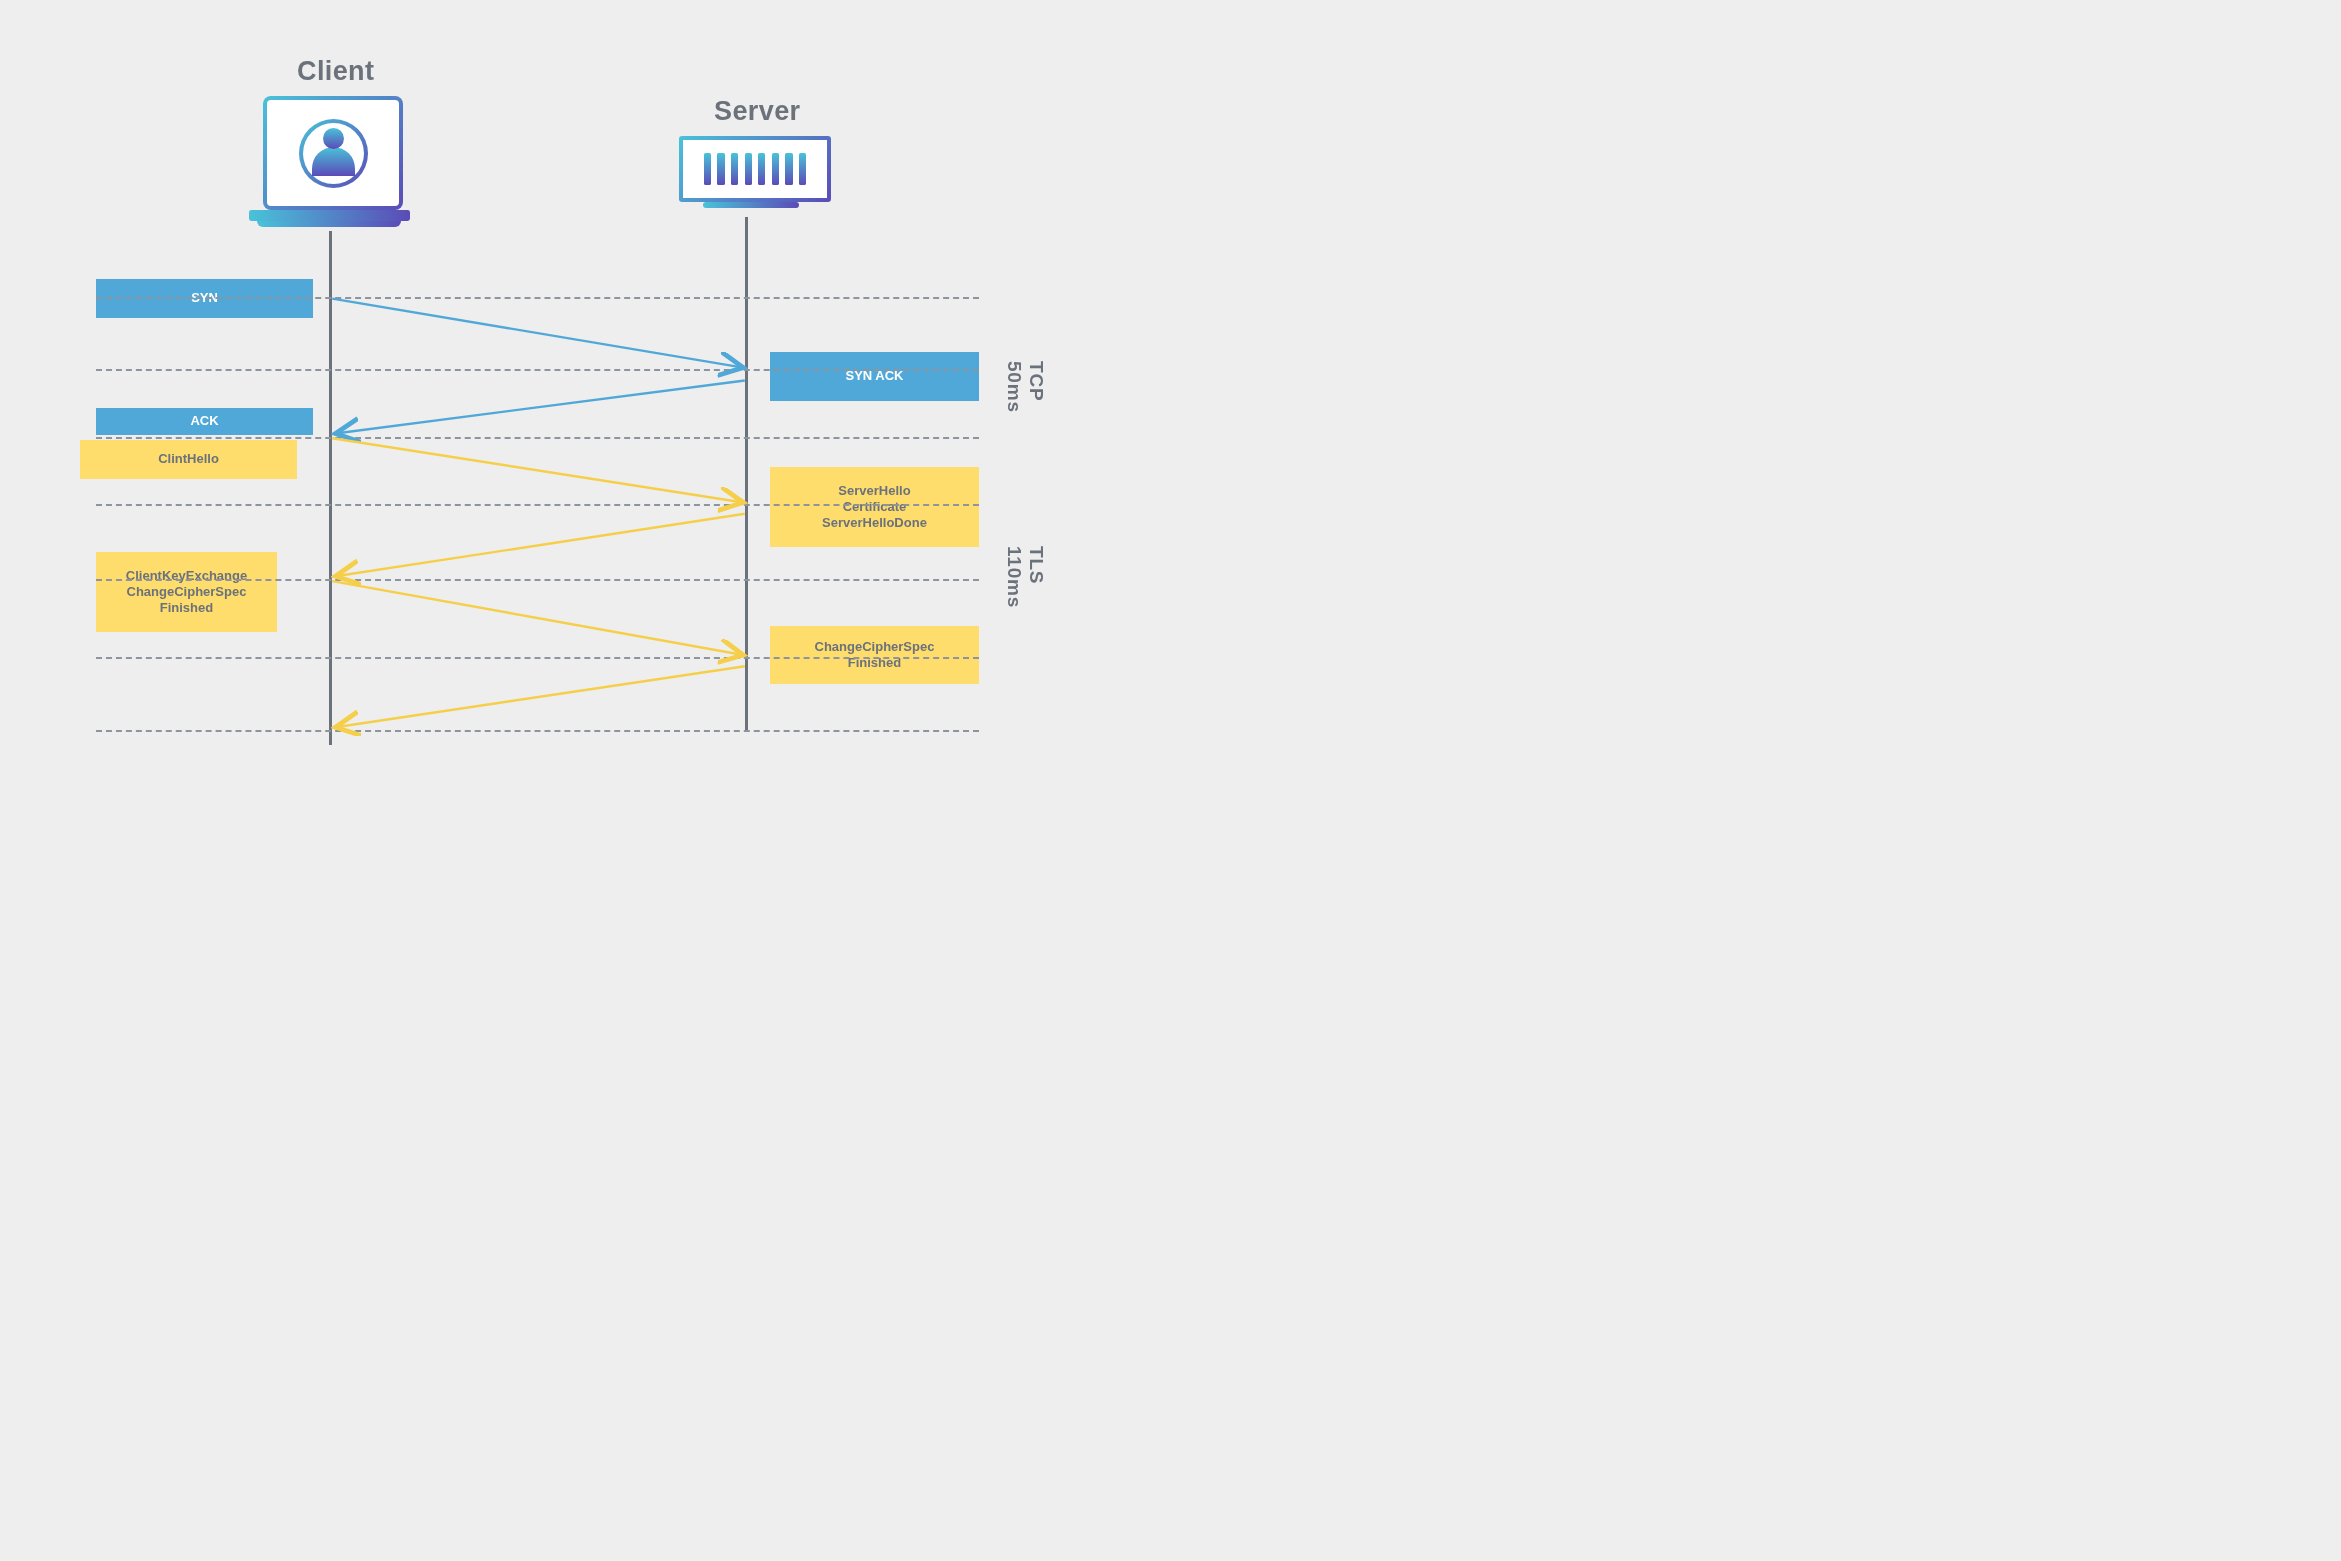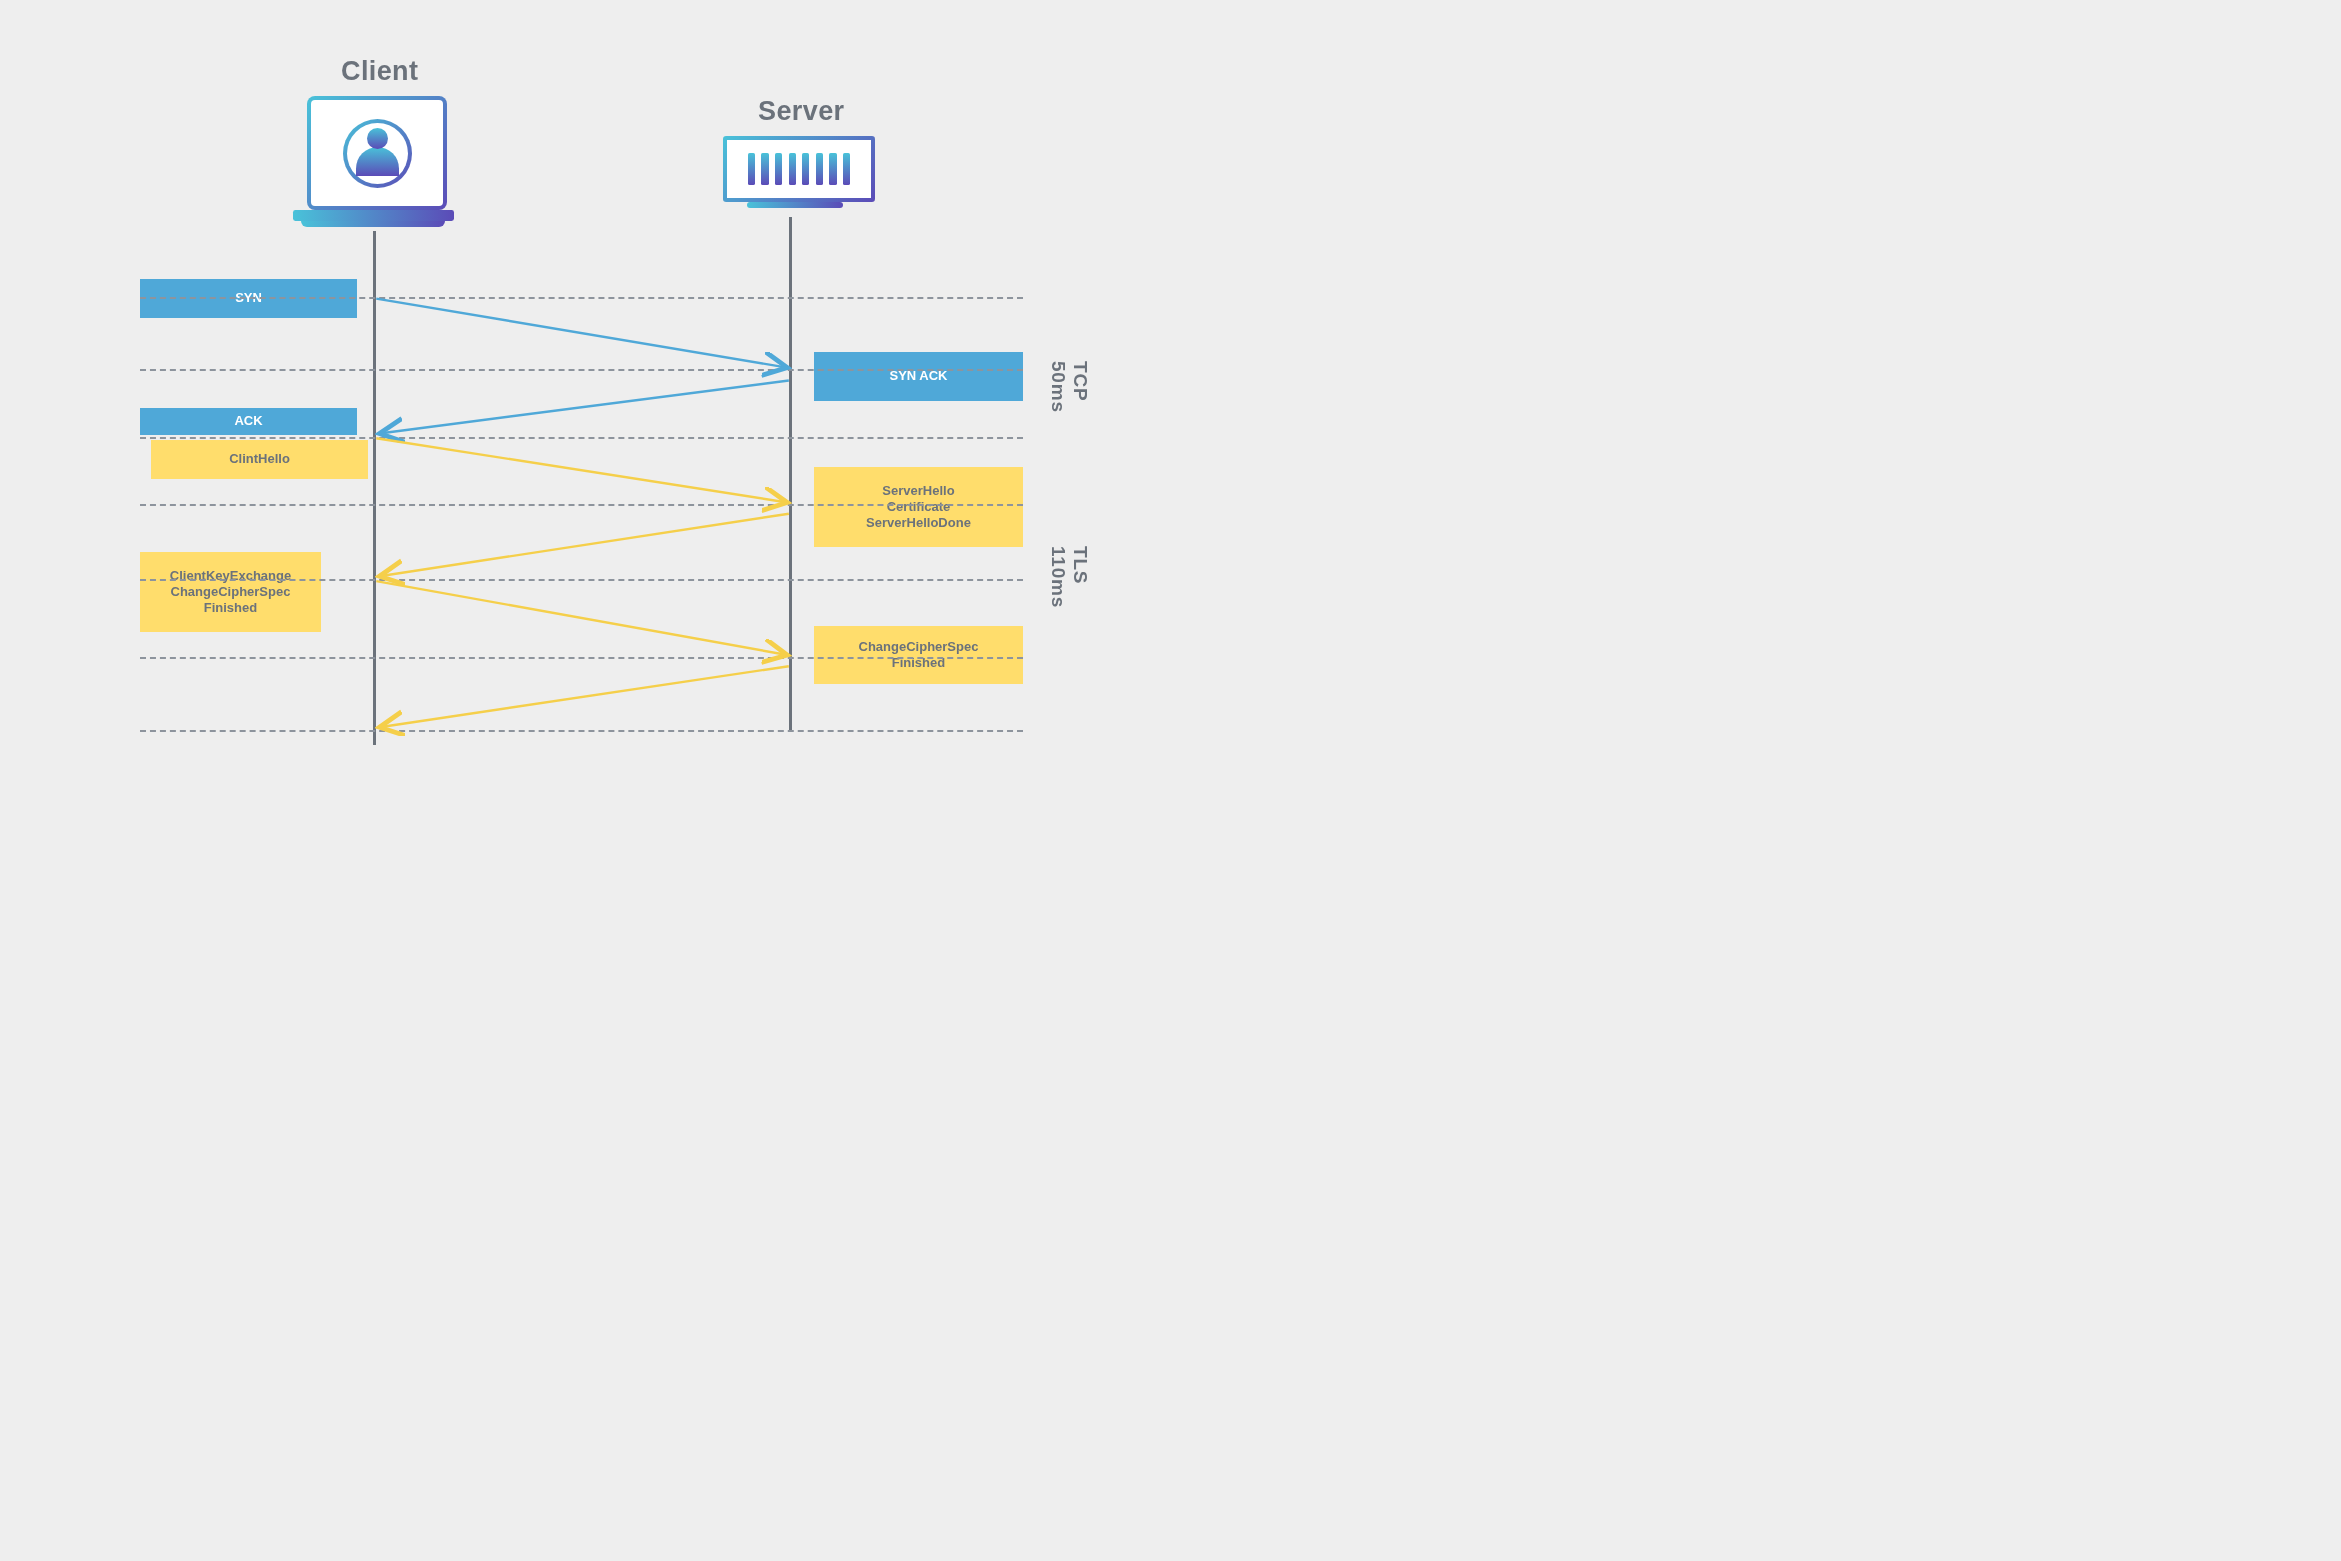--- a/index.html
+++ b/index.html
@@ -10,21 +10,21 @@
   --yellow:#ffdd6c;
   --yellow-stroke:#f5cf4a;
   --blue-stroke:#4fa8d8;
   --purple:#5b4bb7;
   --cyan:#49c2d9;
 }
 
 html,body{margin:0;padding:0;background:var(--bg);}
 body{font-family:"Segoe UI","Helvetica Neue",Arial,sans-serif;}
 
-.canvas{position:relative;width:1171px;height:781px;background:var(--bg);margin-left:44px;}
+.canvas{position:relative;width:1171px;height:781px;background:var(--bg);}
 
 .title{position:absolute;font-weight:700;color:var(--gray);font-size:27px;letter-spacing:0.4px;}
 
 .lifeline{position:absolute;top:249px;width:3.2px;background:var(--axis);height:514px;}
 
 .dashed{position:absolute;border-top:2.4px dashed #8d949d;height:0;}
 
 .msgbox{position:absolute;display:flex;align-items:center;justify-content:center;font-weight:700;color:var(--gray);text-align:center;line-height:1.25;font-size:13px;box-sizing:border-box;}
 .msgbox span{display:block;}
 .blue{background:var(--blue);color:#fff;}
@@ -90,21 +90,21 @@
         <i></i>
       </div>
     <div class="foot"></div>
   </div>
 
   <div class="lifeline" style="left:329px;top:231px"></div>
   <div class="lifeline" style="left:745px;top:217px"></div>
 
   <div class="msgbox blue" style="left:96px;top:279px;width:217px;height:39px">SYN</div>
   <div class="msgbox blue" style="left:96px;top:408px;width:217px;height:27px">ACK</div>
-  <div class="msgbox yellow" style="left:107px;top:440px;width:217px;height:39px">ClintHello</div>
+  <div class="msgbox yellow" style="left:80px;top:440px;width:217px;height:39px">ClintHello</div>
   <div class="msgbox yellow" style="left:96px;top:552px;width:181px;height:80px">
       <span>ClientKeyExchange<br>ChangeCipherSpec<br>Finished</span>
     </div>
 
   <div class="msgbox blue" style="left:770px;top:352px;width:209px;height:49px">SYN ACK</div>
   <div class="msgbox yellow" style="left:770px;top:467px;width:209px;height:80px">
       <span>ServerHello<br>Certificate<br>ServerHelloDone</span>
     </div>
   <div class="msgbox yellow" style="left:770px;top:626px;width:209px;height:58px">
       <span>ChangeCipherSpec<br>Finished</span>

